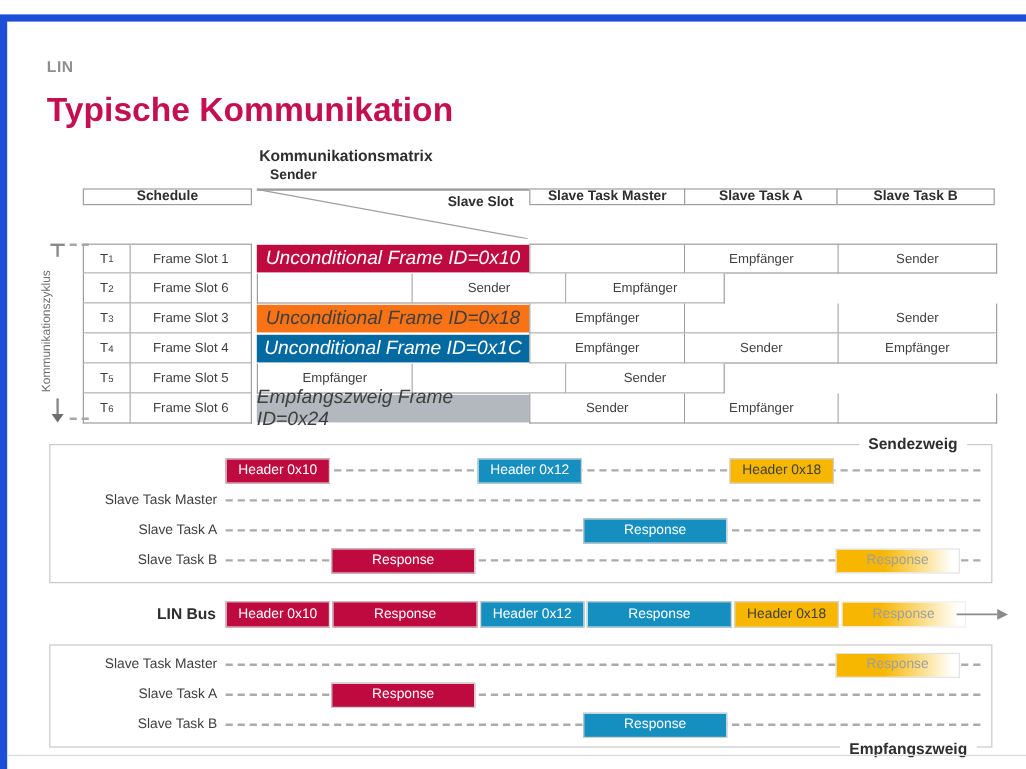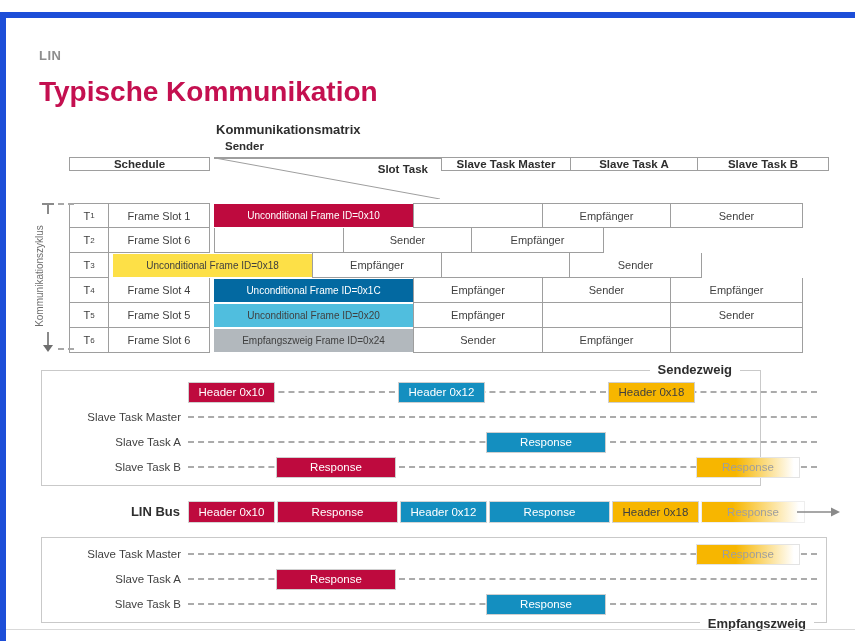--- a/index.html
+++ b/index.html
@@ -28,38 +28,38 @@
   .hb{width:132px;margin-left:-1px;}
   
   .mrow{position:absolute;left:63px;height:25px;display:flex;font-size:11px;}
   .cell{box-sizing:border-box;border-bottom:1px solid #9e9e9e;border-right:1px solid #9e9e9e;
         display:flex;align-items:center;justify-content:center;background:#fff;}
   .mrow.first .cell{border-top:1px solid #9e9e9e;}
   .tcell{width:40px;border-left:1px solid #9e9e9e;}
   .tcell sub{font-size:8px;}
   .scell{width:101px;}
   .gapcell{width:4px;}
-  .fbar{box-sizing:border-box;width:199px;margin:1px 0;display:flex;align-items:center;justify-content:center;
-        font-size:10px;}
+  .fbar{box-sizing:border-box;width:227px;margin:1px 0;display:flex;align-items:center;justify-content:center;
+        font-size:16px;font-style:italic;}
   .rm{width:130px;border-left:1px solid #9e9e9e;}
   .ra{width:128px;}
   .rb{width:132px;}
   
   .axiscap{left:36px;top:185px;width:12px;height:0;border-top:2px solid #8a8a8a;}
   .axisstub{left:41px;top:186px;width:0;height:10px;border-left:2px solid #8a8a8a;}
   .axisdash-t{left:52px;top:185px;width:16px;height:0;border-top:2px dashed #a8a8a8;}
   .axisstub-b{left:41px;top:314px;width:0;height:13px;border-left:2px solid #8a8a8a;}
   .axisarrow{left:37px;top:327px;width:0;height:0;border-left:5px solid transparent;
              border-right:5px solid transparent;border-top:7px solid #6e6e6e;}
   .axisdash-b{left:52px;top:330px;width:16px;height:0;border-top:2px dashed #a8a8a8;}
   .cyclelabel{left:-40px;top:251px;width:150px;height:14px;text-align:center;font-size:10px;color:#6e6e6e;
               transform:rotate(-90deg);}
   
   .secbox{box-sizing:border-box;border:1px solid #c9c9c9;background:#fff;}
-  .sendbox{left:35px;top:352px;width:720px;height:116px;}
+  .sendbox{left:35px;top:352px;width:786px;height:116px;}
   .recvbox{left:35px;top:519px;width:786px;height:86px;}
   .seclabel{position:absolute;background:#fff;padding:0 8px;font-size:13px;font-weight:bold;color:#2e2e2e;}
   .sendlabel{top:-9px;right:20px;}
   .recvlabel{bottom:-9px;right:12px;}
   
   .trow{position:absolute;left:0;width:100%;height:25px;}
   .tlabel{position:absolute;left:0;top:0;width:139px;height:25px;line-height:25px;text-align:right;
           font-size:11.5px;color:#3f3f3f;}
   .tdash{position:absolute;left:146px;top:11px;width:629px;height:0;border-top:2px dashed #ababab;}
   .tbox{position:absolute;top:2px;height:21px;box-sizing:border-box;border:1px solid #cfcfcf;
@@ -83,21 +83,21 @@
   <div class="abs pagetitle">Typische Kommunikation</div>
   <div class="abs mtitle">Kommunikationsmatrix</div>
 
   <div class="abs hrow">
     <div class="hbox hsched">Schedule</div>
     <div class="hgap"></div>
     <div class="hbox hdiag">
       <svg width="225" height="41">
         <line x1="0" y1="0" x2="225" y2="41" stroke="#9e9e9e" stroke-width="1"></line>
       </svg>
-      <span class="lab-st">Slot Task</span>
+      <span class="lab-st">Slave Slot</span>
       <span class="lab-fr">Sender</span>
     </div>
     <div class="hbox hm">Slave Task Master</div>
     <div class="hbox ha">Slave Task A</div>
     <div class="hbox hb">Slave Task B</div>
   </div>
 
   <div id="matrix-rows">
       <div class="mrow first" style="top: 185px;">
         <div class="cell tcell">T<sub>1</sub></div>
@@ -111,40 +111,40 @@
       <div class="mrow" style="top: 210px;">
         <div class="cell tcell">T<sub>2</sub></div>
         <div class="cell scell">Frame Slot 6</div>
         <div class="gapcell"></div>
         <div class="cell rm"></div>
         <div class="cell ra">Sender</div>
         <div class="cell rb">Empfänger</div>
       </div>
       <div class="mrow" style="top: 235px;">
         <div class="cell tcell">T<sub>3</sub></div>
-        <div class="gapcell"></div>
-        <div class="fbar" style="background: #fde047; color: rgb(63, 63, 63); text-align: center;">Unconditional Frame ID=0x18</div>
+        <div class="cell scell">Frame Slot 3</div>
+        <div class="gapcell"></div>
+        <div class="fbar" style="background: #f97316; color: rgb(63, 63, 63); text-align: center;">Unconditional Frame ID=0x18</div>
         <div class="cell rm">Empfänger</div>
         <div class="cell ra"></div>
         <div class="cell rb">Sender</div>
       </div>
       <div class="mrow" style="top: 260px;">
         <div class="cell tcell">T<sub>4</sub></div>
         <div class="cell scell">Frame Slot 4</div>
         <div class="gapcell"></div>
         <div class="fbar" style="background: #0369a1; color: rgb(255, 255, 255);">Unconditional Frame ID=0x1C</div>
         <div class="cell rm">Empfänger</div>
         <div class="cell ra">Sender</div>
         <div class="cell rb">Empfänger</div>
       </div>
       <div class="mrow" style="top: 285px;">
         <div class="cell tcell">T<sub>5</sub></div>
         <div class="cell scell">Frame Slot 5</div>
         <div class="gapcell"></div>
-        <div class="fbar" style="background: rgb(80, 190, 222); color: rgb(63, 63, 63);">Unconditional Frame ID=0x20</div>
         <div class="cell rm">Empfänger</div>
         <div class="cell ra"></div>
         <div class="cell rb">Sender</div>
       </div>
       <div class="mrow" style="top: 310px;">
         <div class="cell tcell">T<sub>6</sub></div>
         <div class="cell scell">Frame Slot 6</div>
         <div class="gapcell"></div>
         <div class="fbar" style="background: rgb(178, 184, 189); color: rgb(63, 63, 63);">Empfangszweig Frame ID=0x24</div>
         <div class="cell rm">Sender</div>

